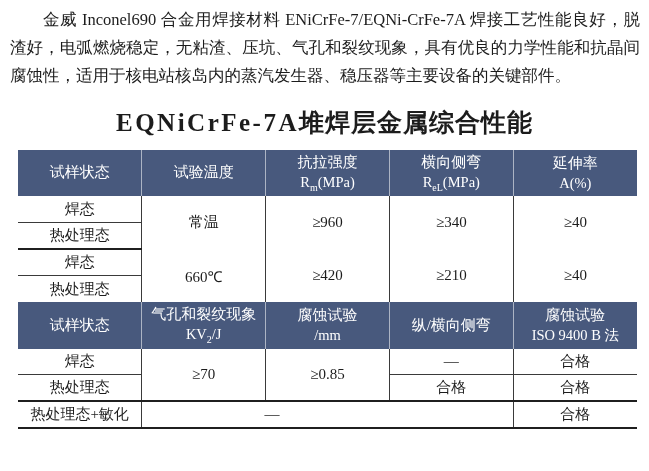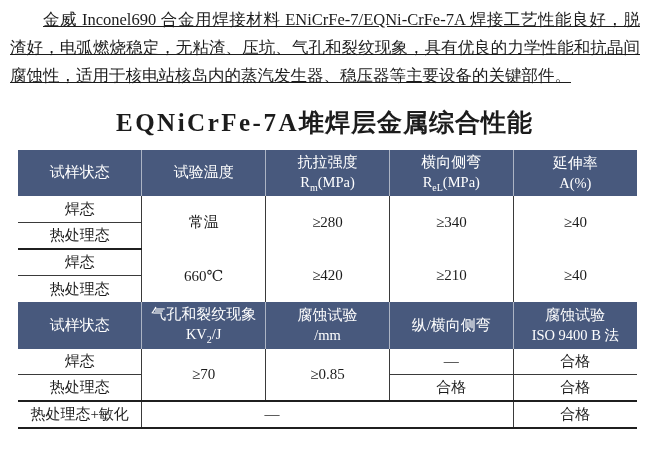--- a/index.html
+++ b/index.html
@@ -11,38 +11,38 @@
     overflow: hidden;
     font-family: "Liberation Serif", "DejaVu Serif", serif;
     color: var(--text, #1c1c1c);
   }
   .intro {
     margin: 6px 9px 0 10px;
     font-size: 16.5px;
     line-height: 28px;
     text-align: justify;
     text-indent: 2em;
-    text-decoration: underline;
   }
   .doc-title {
     margin-top: 16px;
     text-align: center;
     font-weight: bold;
     font-size: 25px;
     line-height: 34px;
     white-space: nowrap;
   }
   .doc-title .latin { letter-spacing: 2.5px; }
   .doc-title .cjk   { letter-spacing: 1px; text-align: right; }
 
   table.perf {
     border-collapse: collapse;
     table-layout: fixed;
     width: 619px;
     margin: 10px 0 0 18px;
+    font-family: Liberation Serif, serif;
   }
   col { width: 20%; }
 
   th {
     background: var(--header-bg, #48597d);
     color: var(--header-fg, #ffffff);
     font-weight: normal;
     font-size: 15px;
     line-height: 1.3;
     padding: 3px 0;
@@ -106,21 +106,21 @@
       </th>
       <th class="hsep">
         <div class="h1">延伸率</div>
         <div class="h2">A(%)</div>
       </th>
     </tr>
 
     <tr class="r26">
       <td class="bb">焊态</td>
       <td class="vl" rowspan="2">常温</td>
-      <td class="vl" rowspan="2">≥280</td>
+      <td class="vl" rowspan="2">≥960</td>
       <td class="vl" rowspan="2">≥340</td>
       <td class="vl" rowspan="2">≥40</td>
     </tr>
     <tr class="r27">
       <td class="bbs">热处理态</td>
     </tr>
 
     <tr class="r26">
       <td class="bb">焊态</td>
       <td class="vl" rowspan="2">660℃</td>

